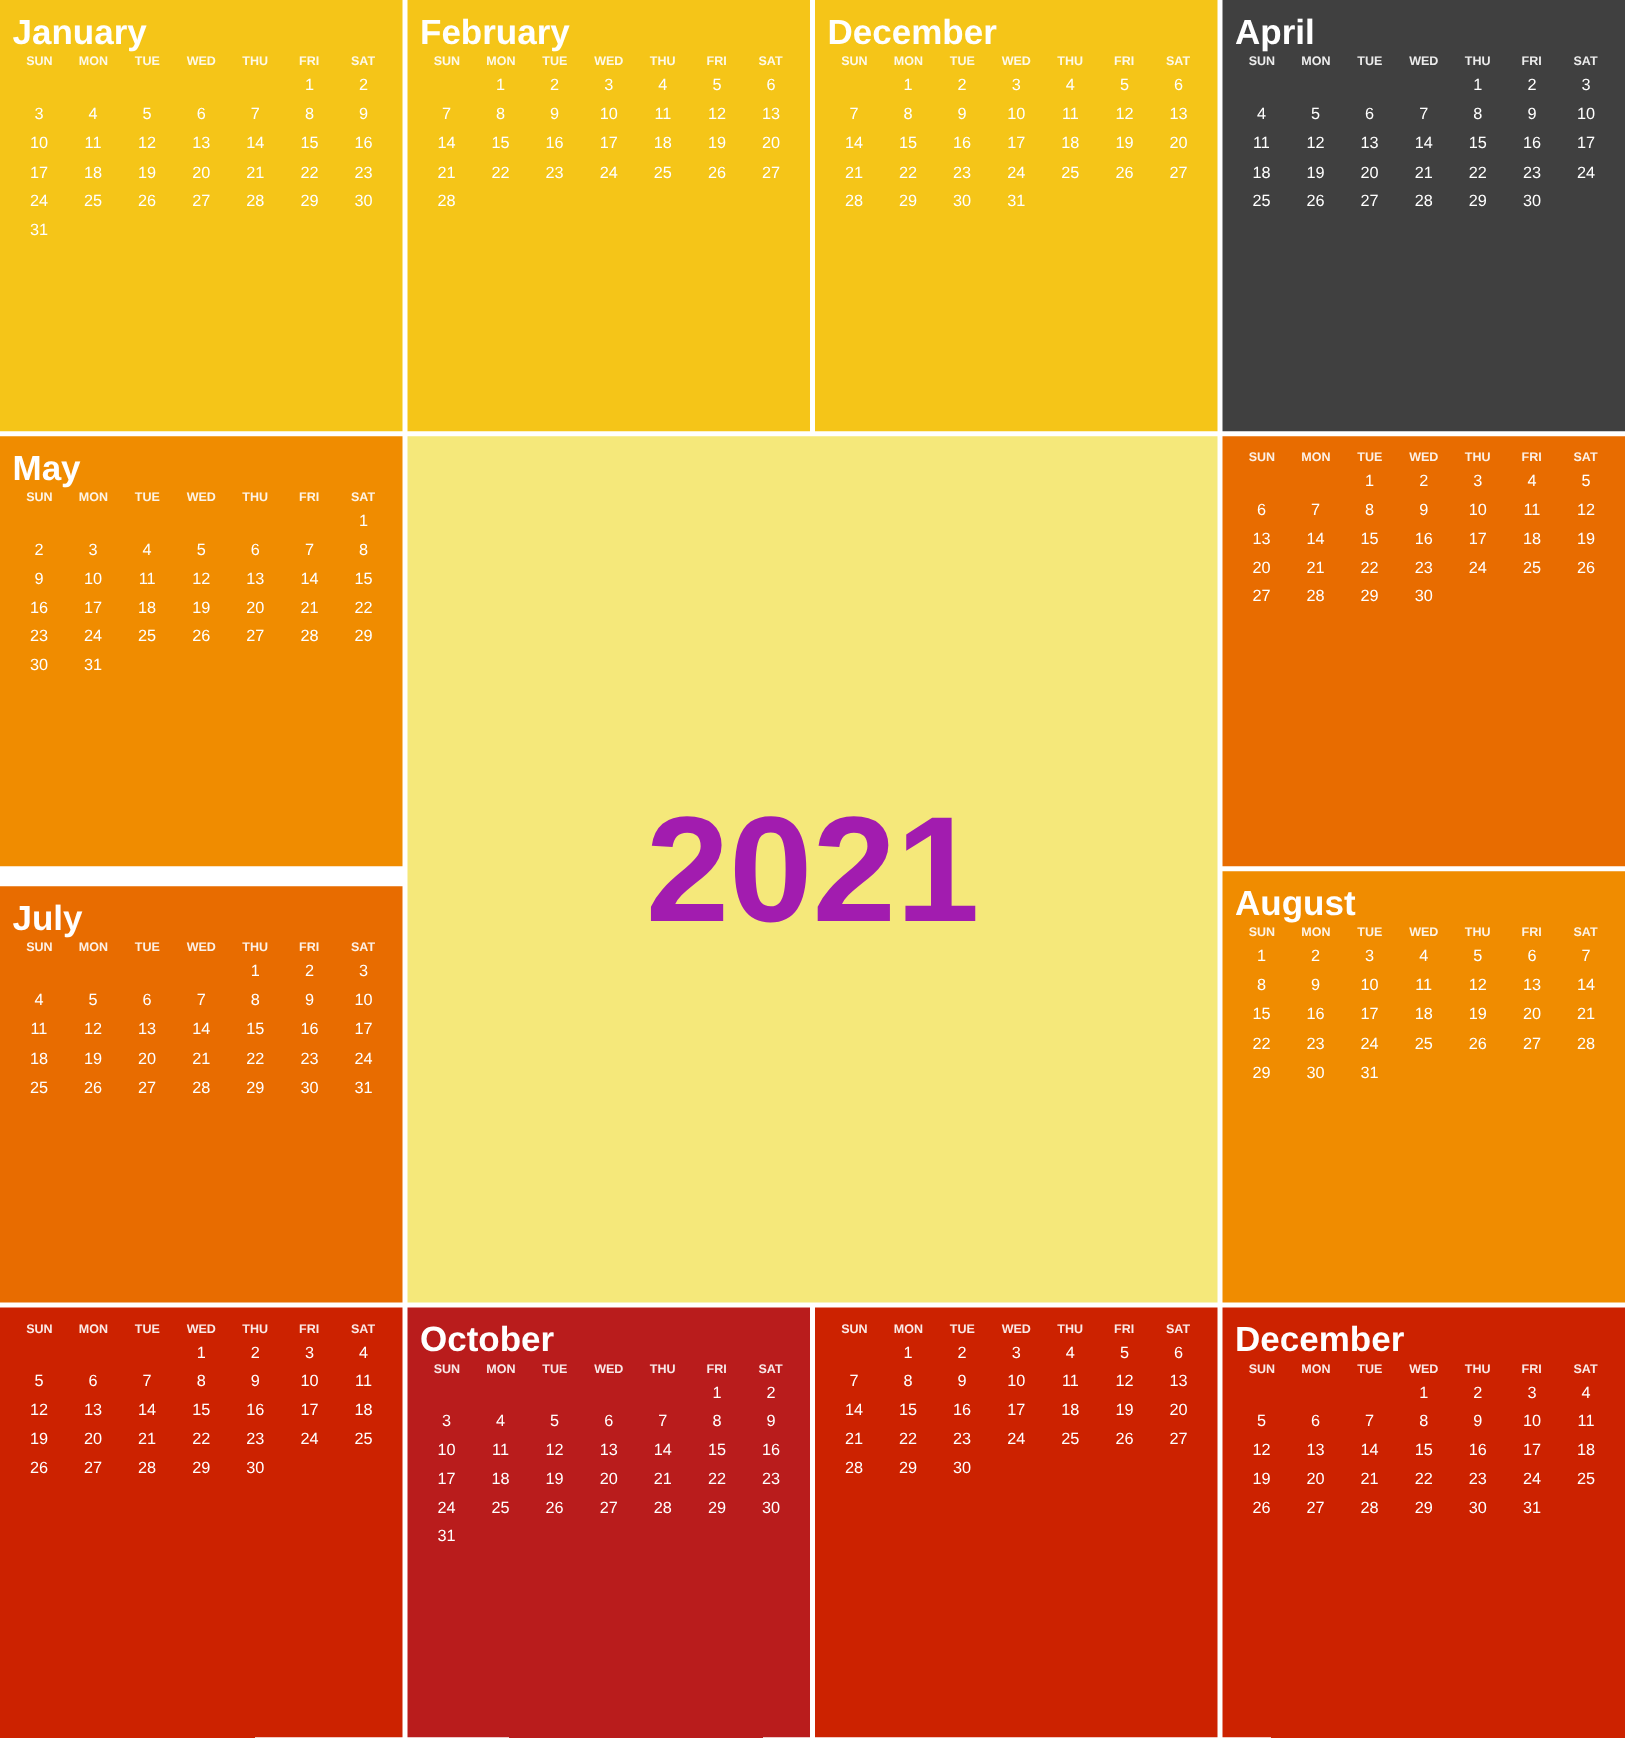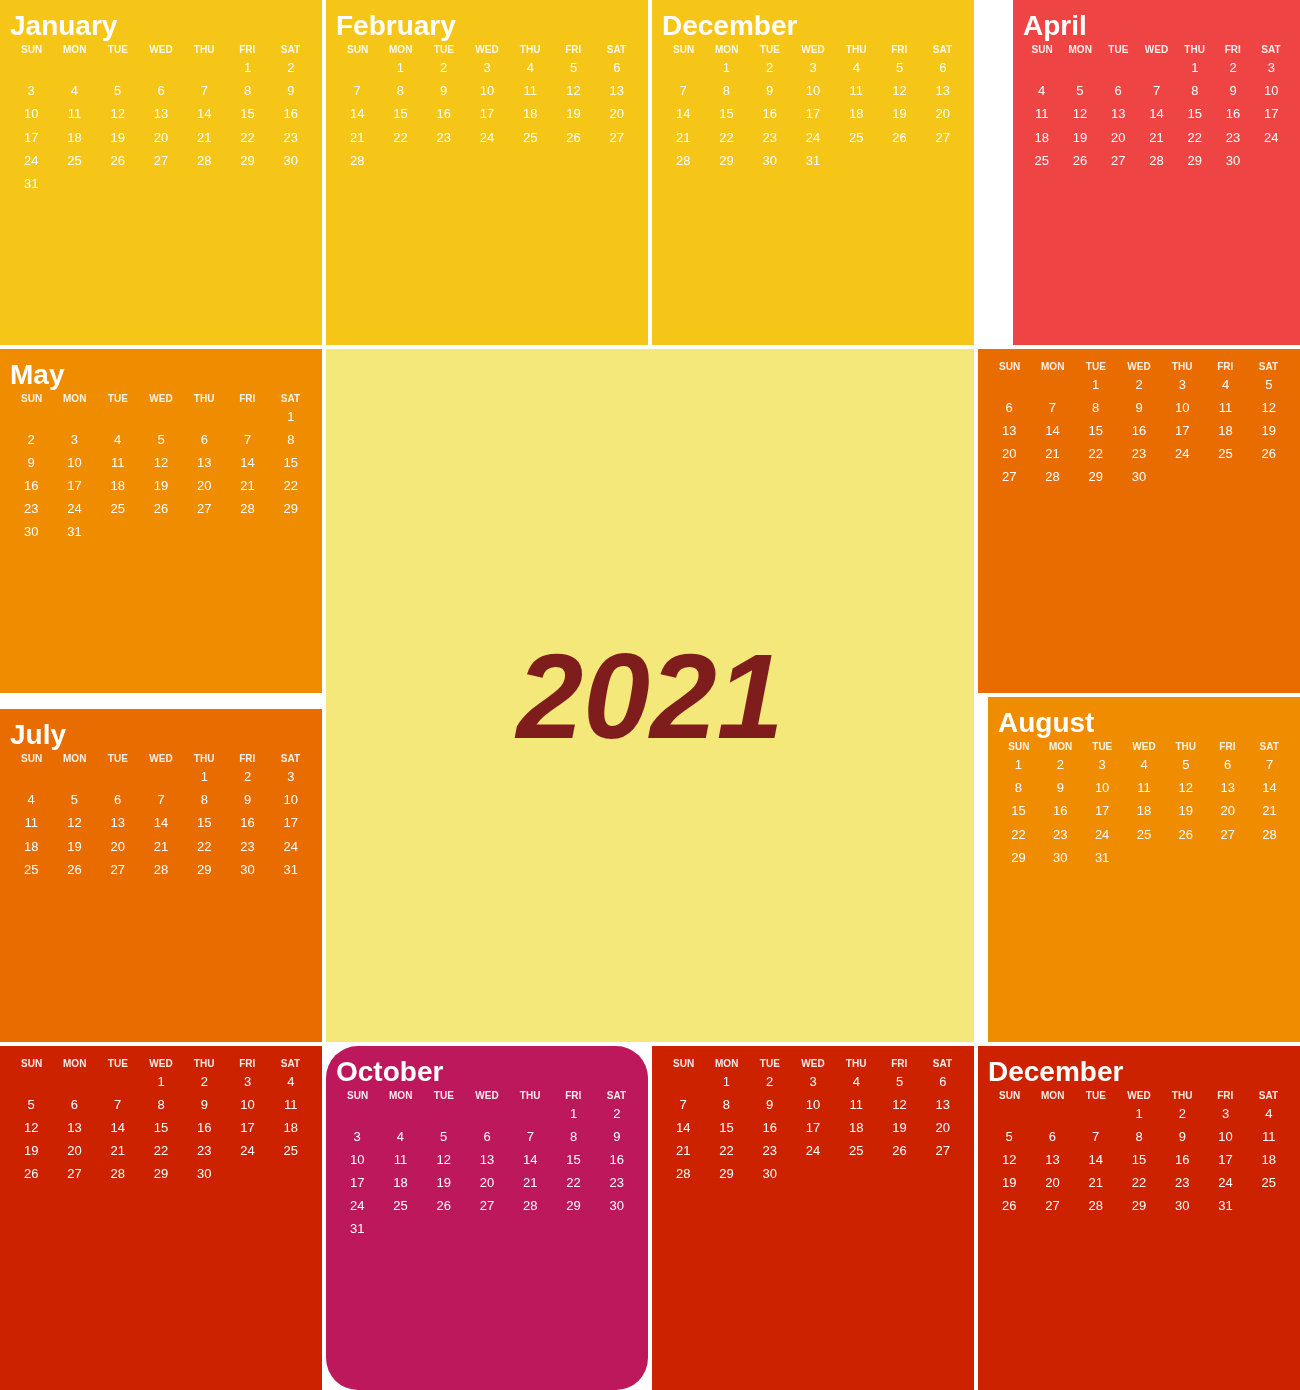--- a/index.html
+++ b/index.html
@@ -50,39 +50,38 @@
     .day {
       text-align: center;
       font-size: 13px;
       padding: 2px 0;
       line-height: 1.4;
     }
     .empty { }
     .year-label {
       font-size: 120px;
       font-weight: bold;
-      color: #7f1d1d;
-      font-style: italic;
+      color: #a21caf;
     }
 
     
     
     
     
 
     .cell-jan { grid-column: 1; grid-row: 1; background: #F5C518; }
     .cell-feb { grid-column: 2; grid-row: 1; background: #F5C518; }
     .cell-mar { grid-column: 3; grid-row: 1; background: #F5C518; }
-    .cell-apr { grid-column: 4; grid-row: 1; background: #ef4444; margin-left: 35px; }
+    .cell-apr { grid-column: 4; grid-row: 1; background: #404040; }
     .cell-may { grid-column: 1; grid-row: 2; background: #F08C00; }
     .cell-jun { grid-column: 4; grid-row: 2; background: #E86C00; }
     .cell-jul { grid-column: 1; grid-row: 3; background: #E86C00; margin-top: 12px; }
-    .cell-aug { grid-column: 4; grid-row: 3; background: #F08C00; margin-left: 10px; }
+    .cell-aug { grid-column: 4; grid-row: 3; background: #F08C00; }
     .cell-sep { grid-column: 1; grid-row: 4; background: #CC2200; }
-    .cell-oct { grid-column: 2; grid-row: 4; background: #be185d; border-radius: 32px; }
+    .cell-oct { grid-column: 2; grid-row: 4; background: #b91c1c; }
     .cell-nov { grid-column: 3; grid-row: 4; background: #CC2200; }
     .cell-dec { grid-column: 4; grid-row: 4; background: #CC2200; }
     .cell-center {
       grid-column: 2 / 4;
       grid-row: 2 / 4;
       background: #F5E87A;
       display: flex;
       align-items: center;
       justify-content: center;
     }

